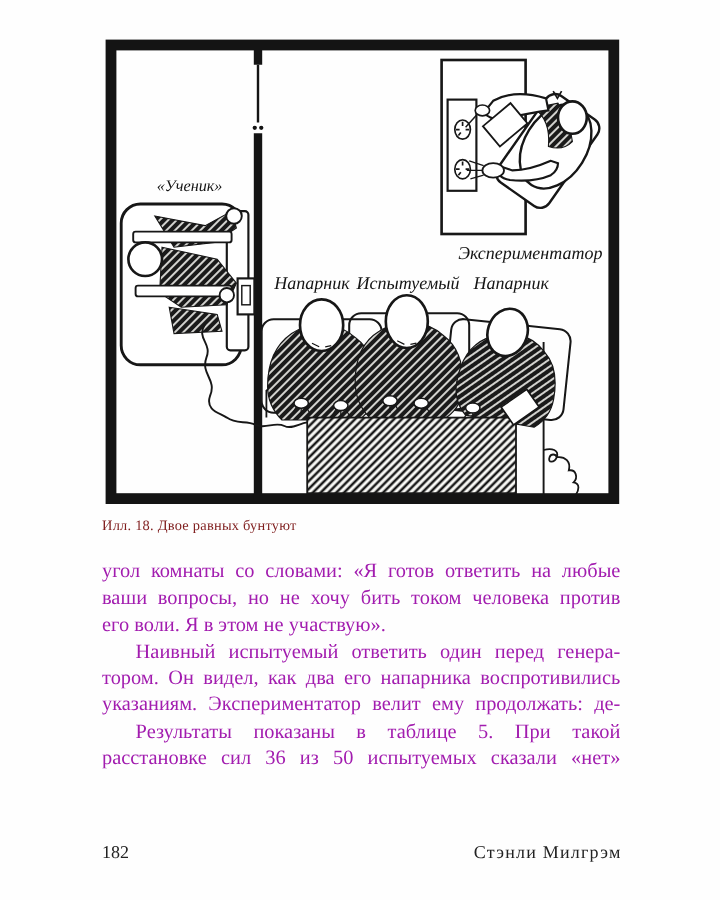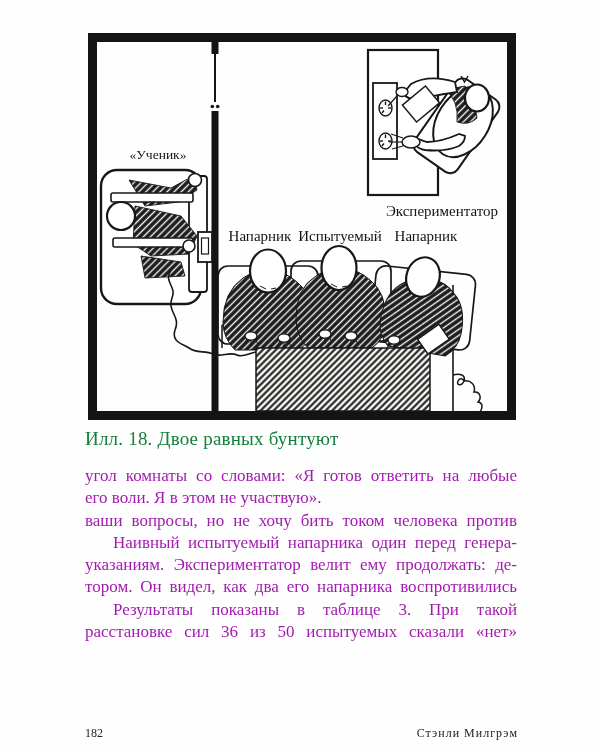--- a/index.html
+++ b/index.html
@@ -1,31 +1,31 @@
 <!DOCTYPE html>
 <html><head>
 <meta charset="utf-8">
 <style>
   html,body{margin:0;padding:0;background:#ffffff;}
   .page{position:relative;width:600px;height:750px;background:#fefefe;overflow:hidden;
         font-family:"Liberation Serif", serif;color:#1a1a1a;}
-  .figure-wrap{position:absolute;left:85px;top:30px;width:432px;height:392px;}
+  .figure-wrap{position:absolute;left:85px;top:30px;width:432px;height:392px;font-style:italic;}
   .figure-wrap svg{display:block;width:432px;height:392px;}
   svg text{font-family:"Liberation Serif", serif;fill:#141414;}
-  .caption{position:absolute;left:85px;top:429px;width:432px;font-size:19px;line-height:19px;
-           letter-spacing:.2px;color:#15803d;}
+  .caption{position:absolute;left:85px;top:429px;width:432px;font-size:12px;line-height:19px;
+           letter-spacing:.2px;color:#7f1d1d;}
   .bodytext{position:absolute;left:85px;top:465px;width:432px;font-size:17px;line-height:22.3px;
             color:#a21caf;}
   .par{margin:0;}
   .line{text-align:justify;text-align-last:justify;}
   .line.last{text-align-last:left;}
   .par.indent .line:first-child{text-indent:28px;}
   .footer{position:absolute;left:85px;top:703px;width:433px;display:flex;
-          justify-content:space-between;align-items:baseline;font-size:12px;color:#222;}
-  .footer .author{letter-spacing:1px;margin-top:23px;}
+          justify-content:space-between;align-items:baseline;font-size:15px;color:#222;}
+  .footer .author{letter-spacing:1px;}
 </style>
 </head>
 <body>
 
 <div class="page">
 
   <div class="figure-wrap">
     <svg viewBox="0 0 432 392">
       <defs>
         <pattern id="suit" width="5" height="5" patternUnits="userSpaceOnUse" patternTransform="rotate(45)">
@@ -167,30 +167,30 @@
       <text x="255" y="211" font-size="15" text-anchor="middle">Испытуемый</text>
       <text x="341" y="211" font-size="15" text-anchor="middle">Напарник</text>
     </svg>
   </div>
 
   <div class="caption">Илл. 18. Двое равных бунтуют</div>
 
   <div class="bodytext">
       <div class="par">
         <div class="line">угол комнаты со словами: «Я готов ответить на любые</div>
+        <div class="line">ваши вопросы, но не хочу бить током человека против</div>
         <div class="line last">его воли. Я в этом не участвую».</div>
-        <div class="line">ваши вопросы, но не хочу бить током человека против</div>
       </div>
       <div class="par indent">
-        <div class="line">Наивный испытуемый напарника один перед генера-</div>
+        <div class="line">Наивный испытуемый ответить один перед генера-</div>
+        <div class="line">тором. Он видел, как два его напарника воспротивились</div>
         <div class="line">указаниям. Экспериментатор велит ему продолжать: де-</div>
-        <div class="line">тором. Он видел, как два его напарника воспротивились</div>
       </div>
       <div class="par indent">
-        <div class="line">Результаты показаны в таблице 3. При такой</div>
+        <div class="line">Результаты показаны в таблице 5. При такой</div>
         <div class="line">расстановке сил 36 из 50 испытуемых сказали «нет»</div>
       </div>
     </div>
 
   <div class="footer">
     <span class="pagenum">182</span>
     <span class="author">Стэнли Милгрэм</span>
   </div>
 
 </div>

